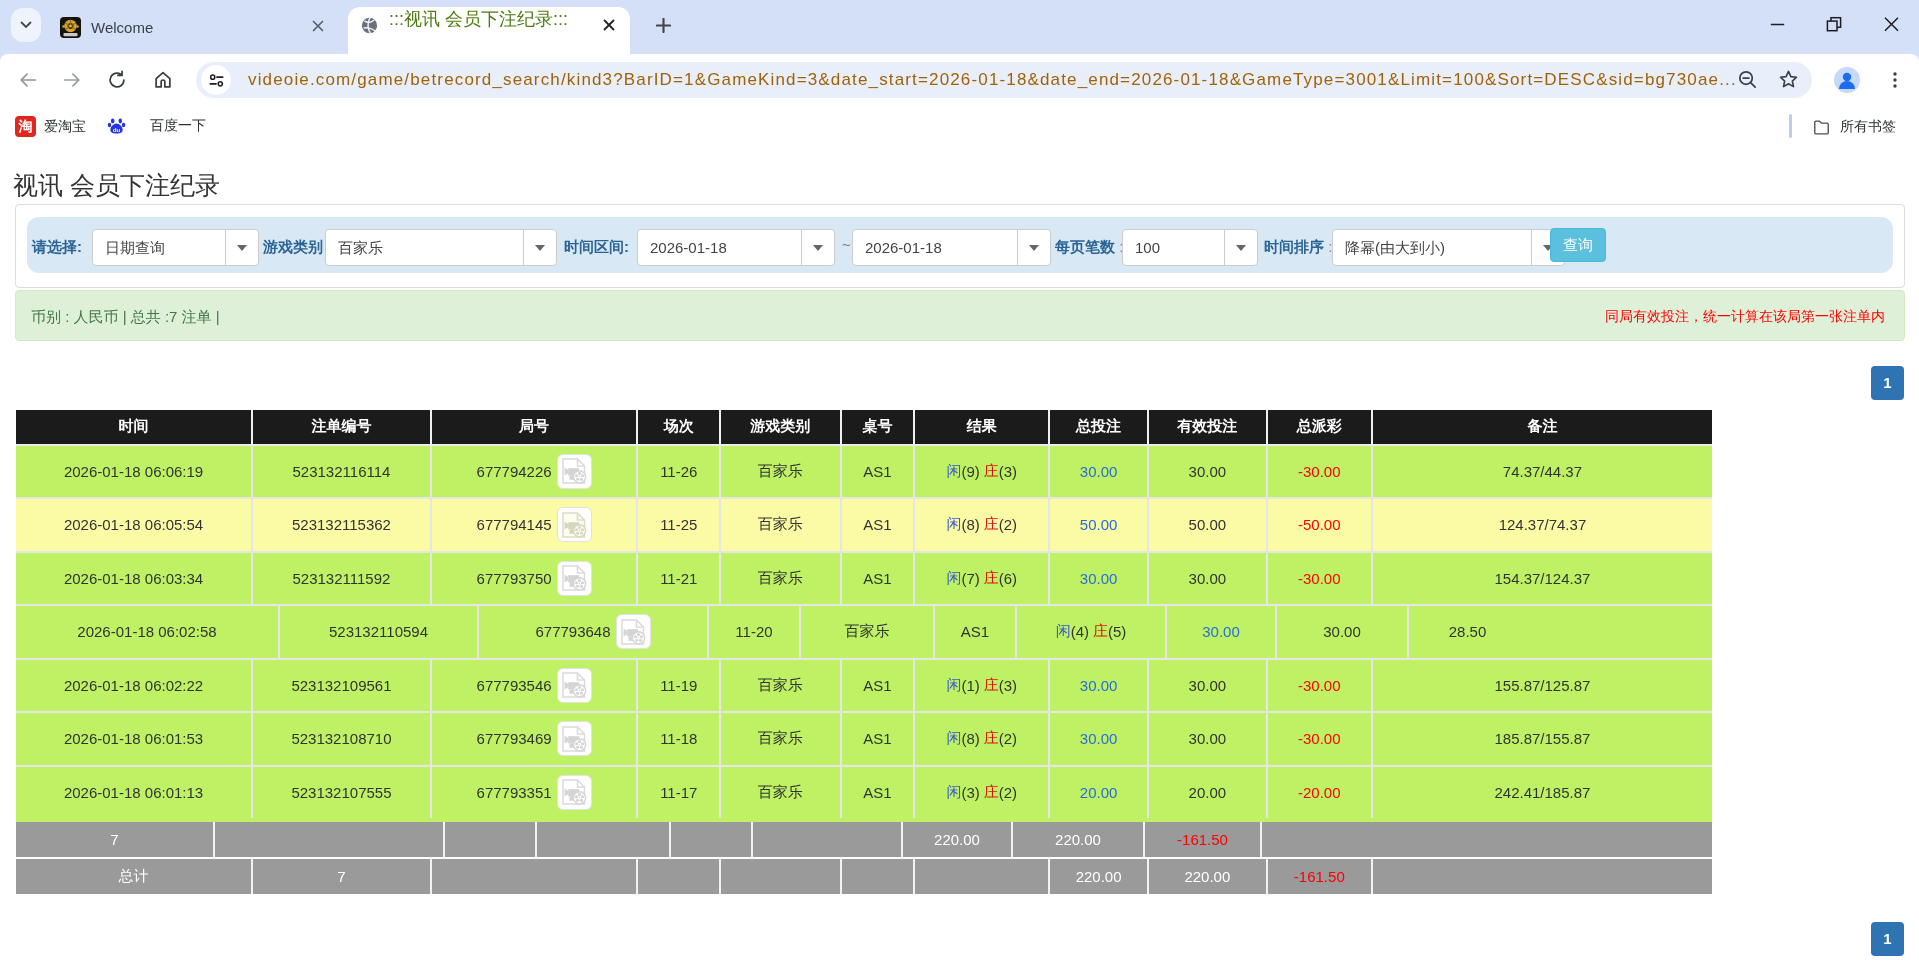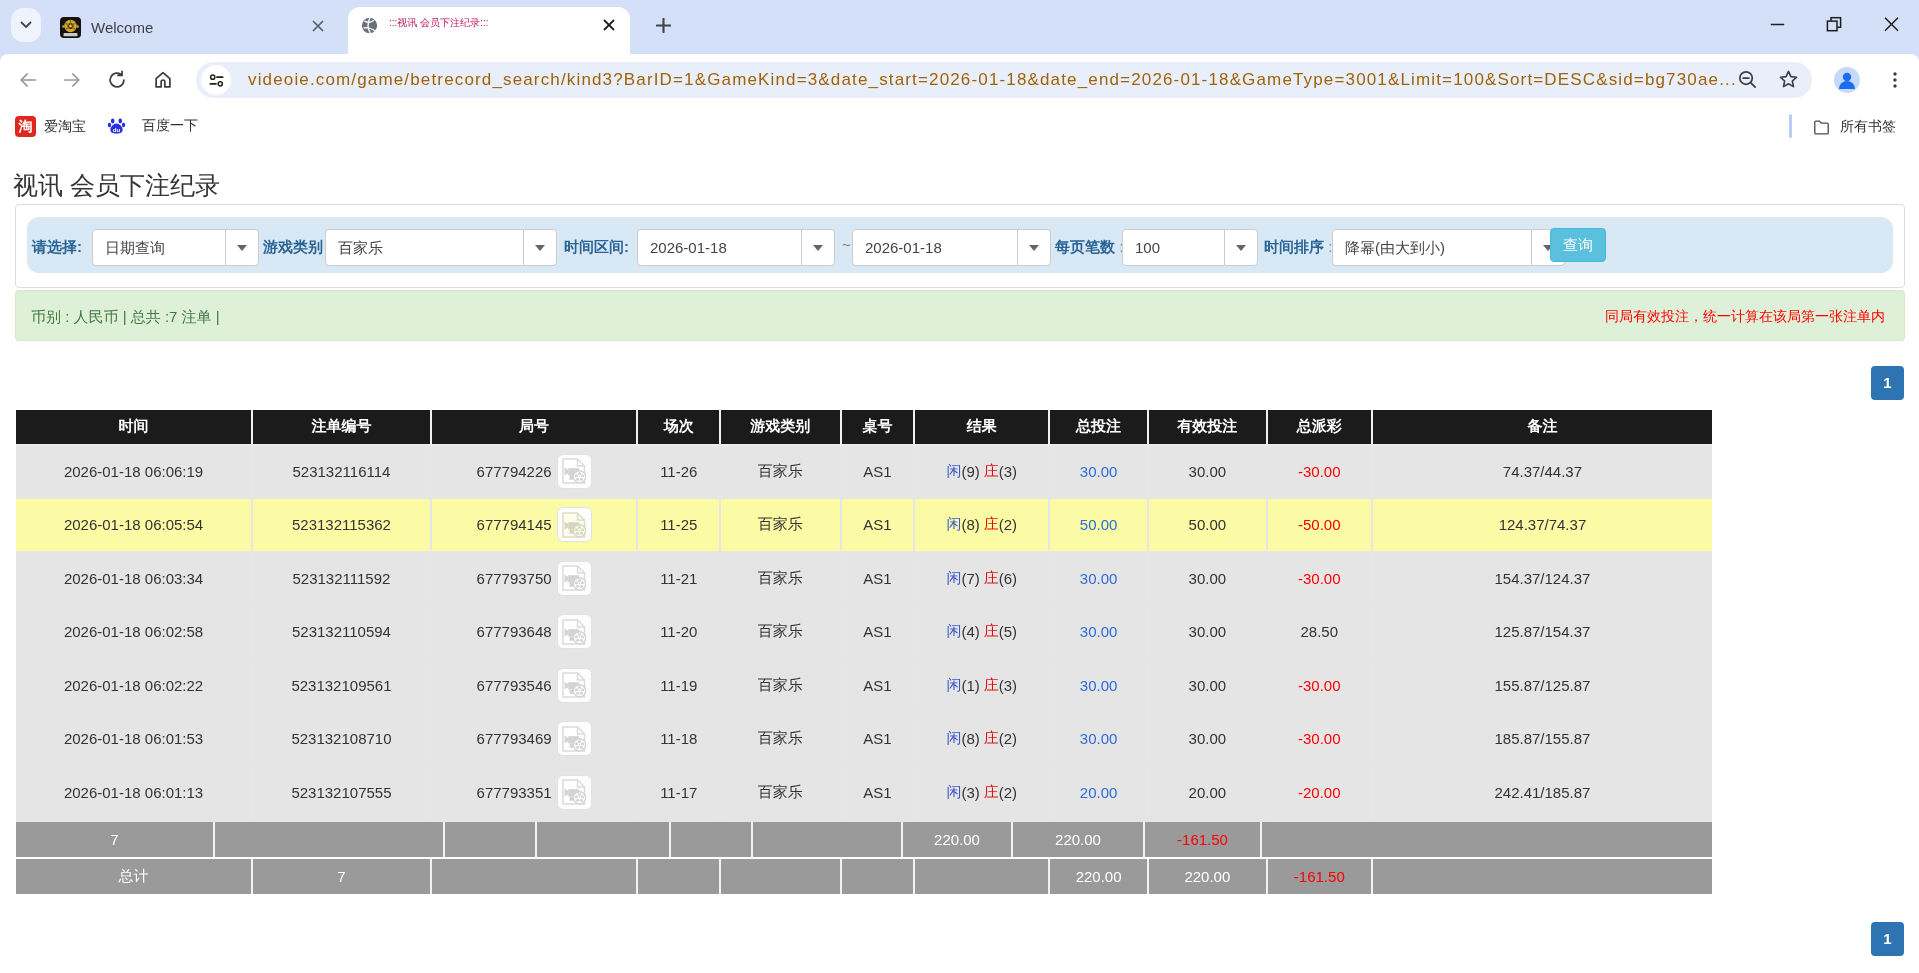--- a/index.html
+++ b/index.html
@@ -6,21 +6,21 @@
 html,body{width:1919px;height:973px;overflow:hidden}
 body{font-family:"Liberation Sans",sans-serif;background:#fff;position:relative}
 
 #tabstrip{position:absolute;left:0;top:0;width:1919px;height:62px;background:#d3e0f8}
 #chevpill{position:absolute;left:11px;top:8px;width:30px;height:34px;border-radius:12px;background:#eef3fc;display:flex;align-items:center;justify-content:center}
 #tab1{position:absolute;left:52px;top:8px;width:286px;height:38px;display:flex;align-items:center}
 #tab1 .fav{width:21px;height:21px;border-radius:4px;background:#151310;margin-left:8px;position:relative;overflow:hidden}
 #tab1 .t{margin-left:10px;font-size:15px;color:#3b3f46}
 #tab1 .x{position:absolute;right:12px;top:10px;width:16px;height:16px}
 #activetab{position:absolute;left:348px;top:7px;width:282px;height:47px;background:#fff;border-radius:12px 12px 0 0;display:flex;align-items:flex-start}
-#activetab .t{margin-left:11px;margin-top:9px;font-size:10px;color:#be185d}
+#activetab .t{margin-left:11px;font-size:18px;color:#4d7c0f}
 #activetab .x{position:absolute;right:13px;top:10px;width:16px;height:16px}
 #plus{position:absolute;left:649px;top:11px;width:28px;height:28px;display:flex;align-items:center;justify-content:center}
 #toolbar{position:absolute;left:0;top:54px;width:1919px;height:53px;background:#fff;border-radius:8px 8px 0 0}
 .tbico{position:absolute;top:66px;width:28px;height:28px;display:flex;align-items:center;justify-content:center}
 #urlpill{position:absolute;left:196px;top:62px;width:1616px;height:36px;border-radius:18px;background:#e9eefb;display:flex;align-items:center}
 #tunecirc{position:absolute;left:5px;top:3px;width:30px;height:30px;border-radius:50%;background:#fff;display:flex;align-items:center;justify-content:center}
 #urltext{position:absolute;left:52px;top:8px;font-size:17px;color:#a16207;letter-spacing:1.15px;white-space:nowrap}
 .bmk{position:absolute;top:116px;display:flex;align-items:center;font-size:14px;color:#2e3136}
 #avatar{position:absolute;left:1834px;top:67px;width:26px;height:26px;border-radius:50%;background:#c7d9f8;overflow:hidden}
 
@@ -38,21 +38,21 @@
 #greenbar .r{position:absolute;right:19px;top:17px;color:#fe0000;font-size:14px}
 .pgbtn{position:absolute;left:1871px;width:33px;height:34px;background:#2e73b2;border-radius:4px;color:#fff;font-size:15px;font-weight:bold;text-align:center;line-height:34px}
 
 #tbl{position:absolute;left:16px;top:410px;width:1888px;font-size:15px;color:#333}
 .trow{display:flex;width:1696px}
 .trow>div{display:flex;align-items:center;justify-content:center;text-align:center}
 .c0{width:264px}.c1{width:199px}.c2{width:230px}.c3{width:92px}.c4{width:134px}.c5{width:82px}.c6{width:150px}.c7{width:110px}.c8{width:132px}.c9{width:117px}.c10{width:378px}
 #thead{border-bottom:2.5px solid #ececec;height:35.5px;background:#1b1b1b;color:#fff;font-weight:bold}
 #thead>div{border-right:2px solid #f0f0f0;height:33.5px}
 #thead>div:last-child{border-right:none}
-.drow{height:53.5px;background:#e5e5e5;border-bottom:2px solid #e6e6e6}
+.drow{height:53.5px;background:#bef264;border-bottom:2px solid #e6e6e6}
 .drow.last{height:55px;border-bottom:none}
 .drow>div{border-right:2px solid #e6e6e6;height:51.5px}
 .drow>div:last-child{border-right:none}
 .drow.hl{background:#fbfba6}
 .srow{height:35px;background:#9a9a9a;color:#fff;margin-top:2.5px}
 .vbtn svg{display:block}
 .srow>div{border-right:2px solid #f2f2f2;height:35px}
 .srow>div:last-child{border-right:none}
 .blu{color:#2b6cd9}
 .red{color:#fd0000}
@@ -174,21 +174,21 @@
 </div>
 <div class="bmk" style="left:107px">
   <svg width="19" height="19" viewBox="0 0 20 20">
       <ellipse cx="6" cy="5.2" rx="1.9" ry="2.6" fill="#2932e1"></ellipse>
       <ellipse cx="14" cy="5.2" rx="1.9" ry="2.6" fill="#2932e1"></ellipse>
       <ellipse cx="2.6" cy="9.4" rx="1.8" ry="2.4" fill="#2932e1"></ellipse>
       <ellipse cx="17.4" cy="9.4" rx="1.8" ry="2.4" fill="#2932e1"></ellipse>
       <path d="M10 8 c3 0 6.5 3.4 6.5 6.5 c0 2.6 -2 4 -6.5 4 c-4.5 0 -6.5 -1.4 -6.5 -4 c0 -3.1 3.5 -6.5 6.5 -6.5z" fill="#2932e1"></path>
       <text x="10" y="16.4" font-size="6.5" fill="#fff" text-anchor="middle" font-weight="bold">du</text>
     </svg>
-  <span style="margin-left:16px">百度一下</span>
+  <span style="margin-left:24px">百度一下</span>
 </div>
 <div class="bmk" style="left:1789px">
   <div style="width:3px;height:24px;background:#b9cdf2;border-radius:2px;margin-top:-2px"></div>
   <svg width="19" height="19" viewBox="0 0 24 24" style="margin-left:20px">
       <path d="M3.5 5.5 a1.5 1.5 0 0 1 1.5 -1.5 h4.5 l2.5 2.5 h7 a1.5 1.5 0 0 1 1.5 1.5 v10.5 a1.5 1.5 0 0 1 -1.5 1.5 h-14 a1.5 1.5 0 0 1 -1.5 -1.5 z" stroke="#4a4e55" stroke-width="1.7" fill="none" stroke-linejoin="round"></path>
     </svg>
   <span style="margin-left:9px">所有书签</span>
 </div>
 
 <div id="pgtitle">视讯 会员下注纪录</div>
@@ -351,21 +351,20 @@
             <circle cx="19.5" cy="19.8" r="0.8" fill="#d4d4d4"></circle>
           </svg>
         </span></div>
     <div class="c3">11-20</div>
       <div class="c4">百家乐</div>
       <div class="c5">AS1</div>
     <div class="c6"><span class="xian">闲</span>(4)<span class="gap"></span><span class="zhuang">庄</span>(5)</div>
     <div class="c7 blu">30.00</div>
       <div class="c8">30.00</div>
       <div class="c9">28.50</div>
-      <div class="c10">125.87/154.37</div>
   </div>
   <div class="trow drow">
     <div class="c0">2026-01-18 06:02:22</div>
       <div class="c1">523132109561</div>
     <div class="c2">677793546<span class="vbtn">
           <svg width="28" height="28" viewBox="0 0 28 28">
             <path d="M3 2 h14.5 l7 7 v17 h-21.5z" fill="#fff" stroke="#dadada" stroke-width="1.5"></path>
             <path d="M17.5 2 v7 h7" fill="none" stroke="#dadada" stroke-width="1.5"></path>
             <path d="M8.2 11.2 h11 v7.2 h-11z" fill="#d4d4d4"></path>
             <path d="M8.2 13 l-3.6 -2.4 v8 l3.6 -2.4z" fill="#d4d4d4"></path>

